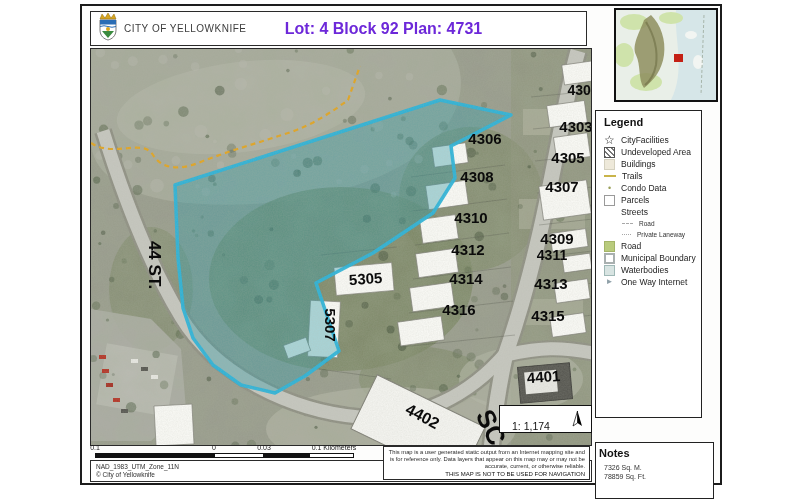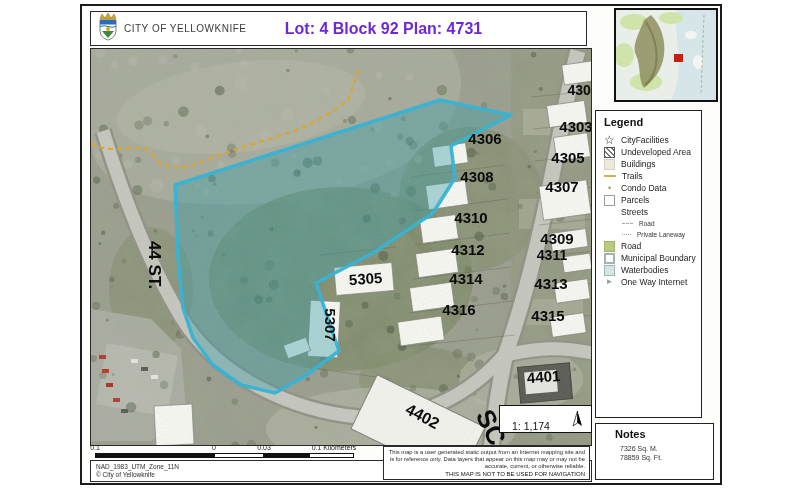--- a/index.html
+++ b/index.html
@@ -34,21 +34,21 @@
   .ic-building{background:#eee9da;border:1px solid #d5d1c0;}
   .ic-parcel{background:#fff;border:1px solid #9a9a9a;}
   .ic-parks{background:#b9cb7d;border:1px solid #a3b468;}
   .ic-muni{background:#fff;border:2px solid #a9b0b0;}
   .ic-water{background:#d8e4e2;border:1px solid #9fb8b6;}
   .ic-dash{width:12px;height:0;border-top:2px dashed #c9b44a;}
   .ic-roaddash{width:11px;height:0;border-top:1.5px dashed #a8a8a8;}
   .ic-lanedash{width:9px;height:0;border-top:1.5px dotted #a8a8a8;}
   .ic-none{visibility:hidden;}
   
-  .notes{left:513px;top:417px;width:119px;height:57px;border:1.5px solid #222;padding:4px 0 0 19px;}
+  .notes{left:513px;top:436px;width:119px;height:57px;border:1.5px solid #222;padding:4px 0 0 3px;}
   .nt-title{font-size:11px;font-weight:bold;color:#111;margin-bottom:5px;}
   .nt-line{font-size:7px;color:#333;line-height:8.5px;margin-left:5px;}
   
   .bottombox{left:8px;top:454px;width:502px;height:22px;padding:2px 0 0 5px;}
   .proj-line{font-size:6.5px;color:#2e2e2e;line-height:8px;}
   .scalebar{position:absolute;left:0;top:438px;width:360px;height:16px;}
   .sb-seg{position:absolute;top:9px;height:5px;box-sizing:border-box;border:1px solid #111;}
   .sb-label{position:absolute;top:0;font-size:7px;color:#222;transform:translateX(-50%);white-space:nowrap;}
   
   .disclaimer{left:301px;top:440px;width:207px;height:34px;padding:2px 4px;text-align:right;}

